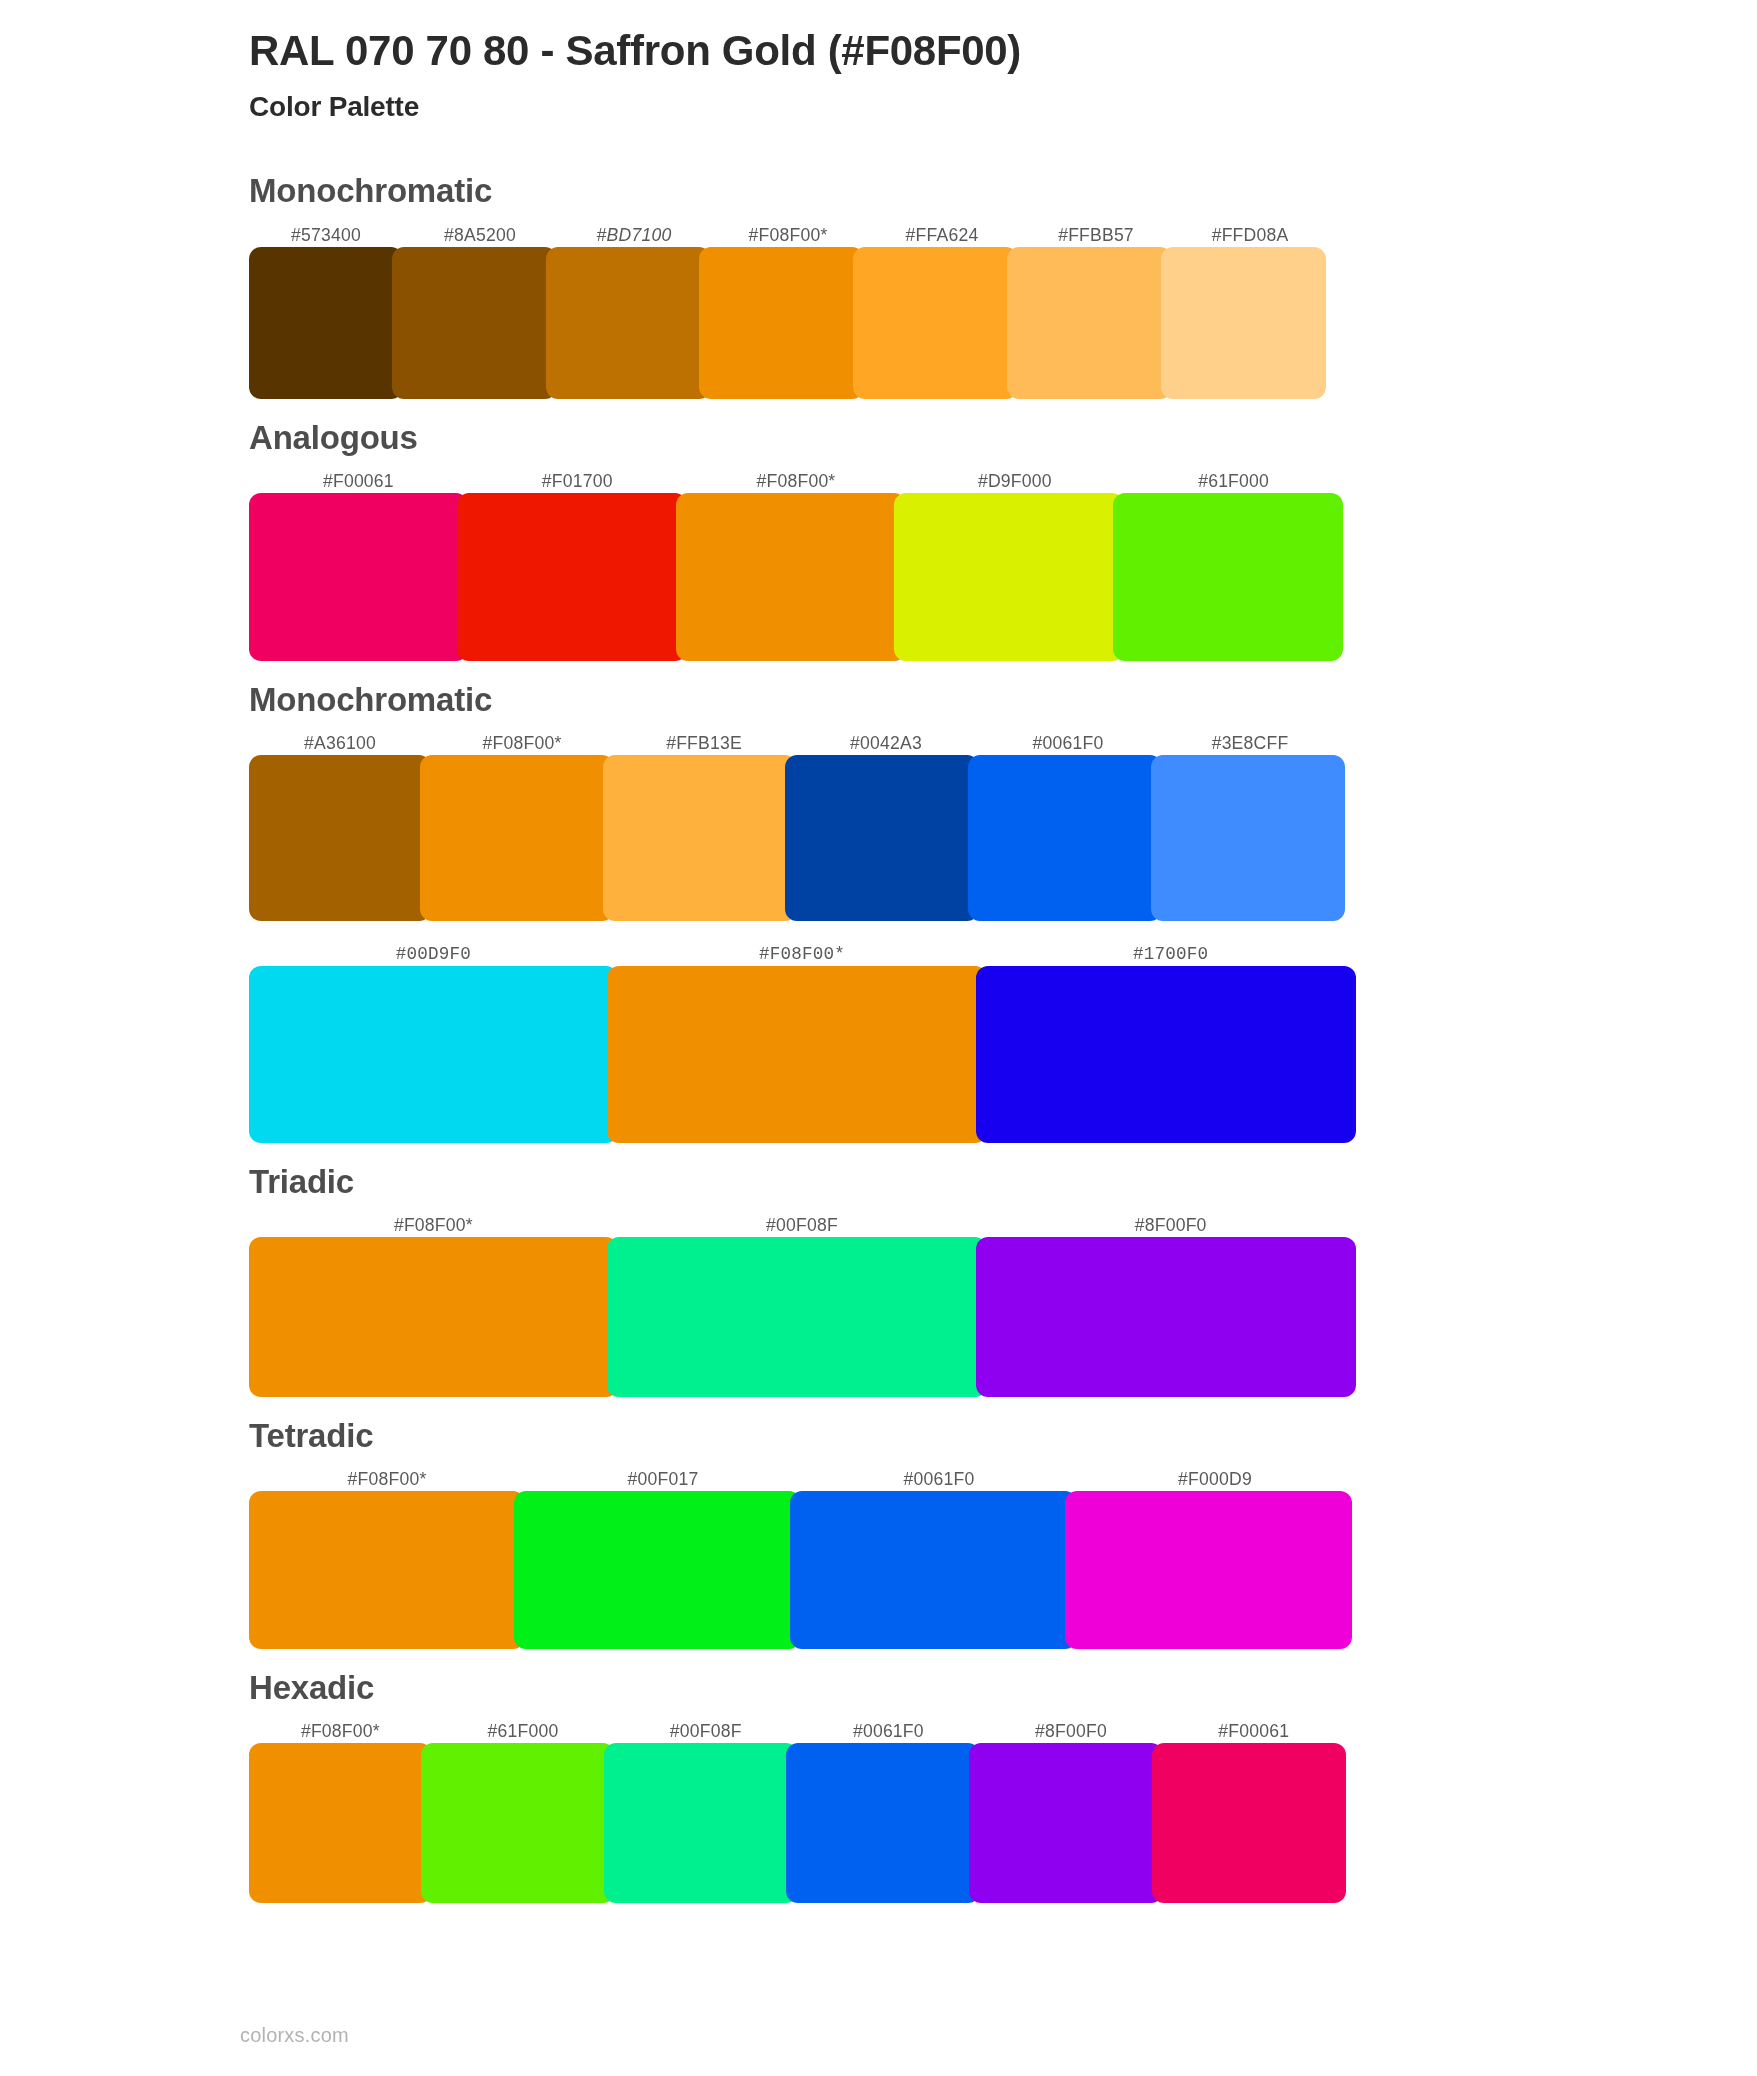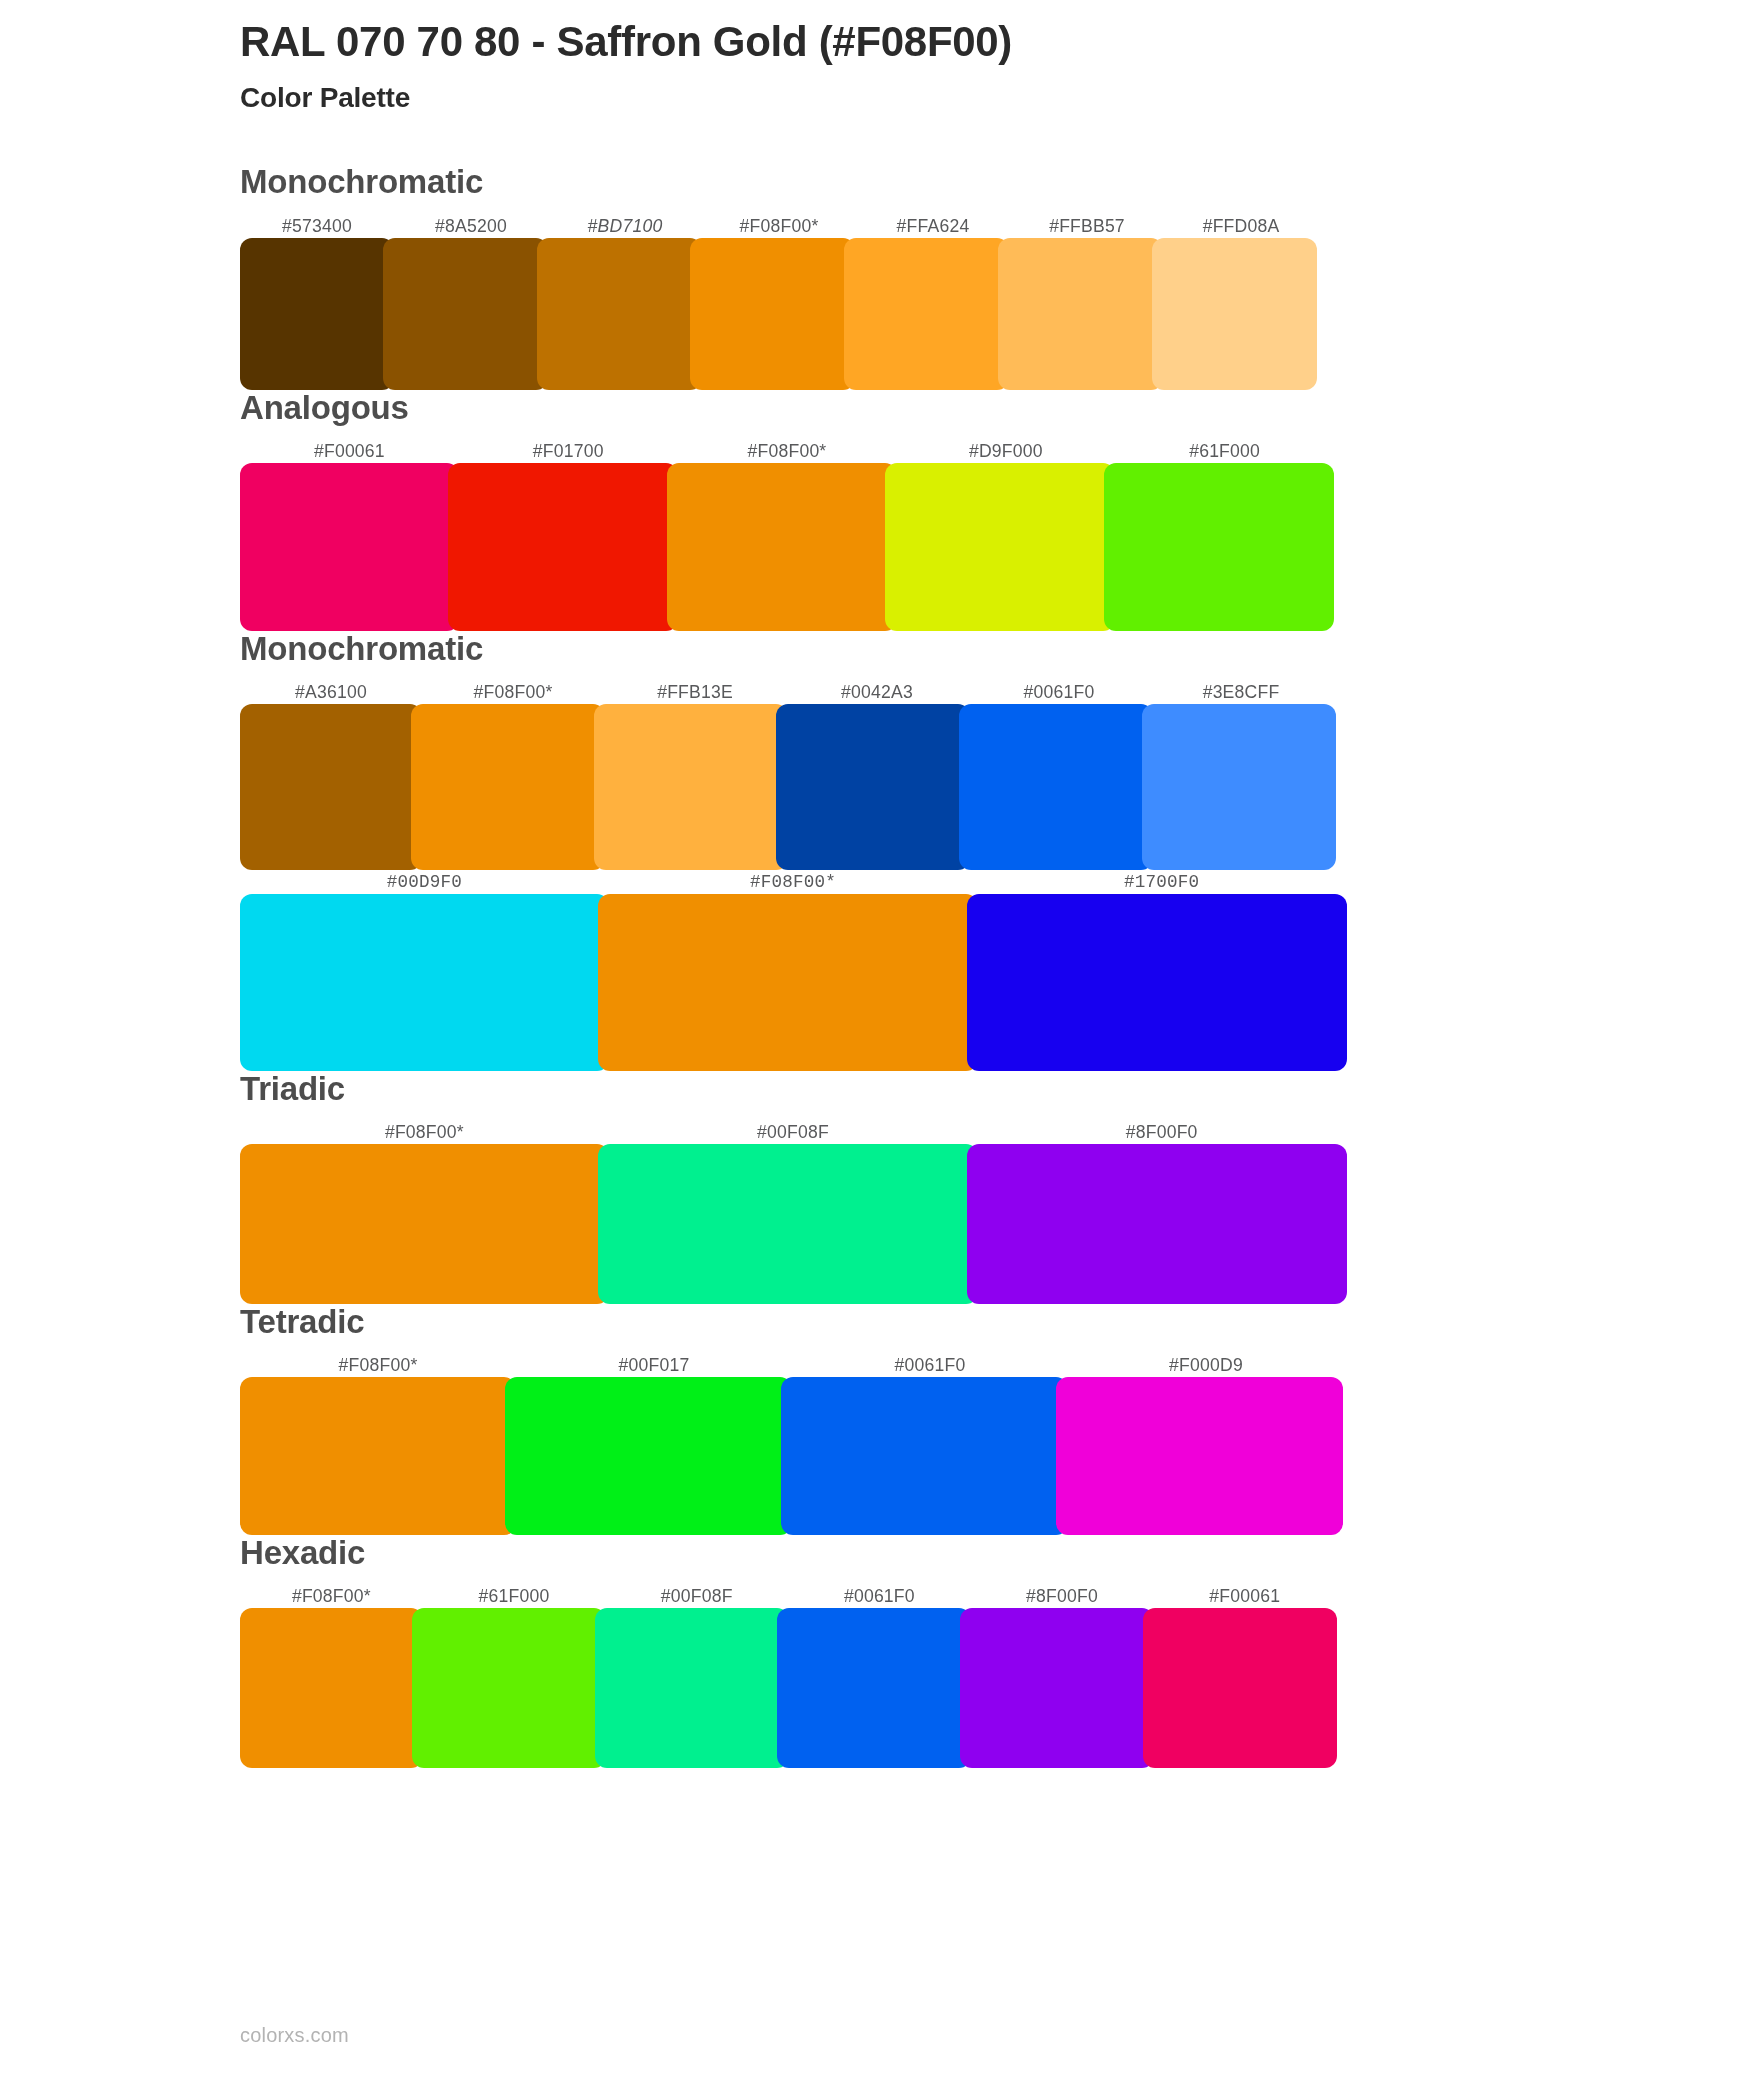--- a/index.html
+++ b/index.html
@@ -13,21 +13,21 @@
   body {
     font-family: "Liberation Sans", sans-serif;
     -webkit-font-smoothing: antialiased;
   }
 
   .page {
     width: 1757px;
     height: 2077px;
     position: relative;
     background: #ffffff;
-    padding: 0;
+    padding: 9px;
   }
 
   
   .header {
     padding: 17.6px 0 0 240px;
   }
 
   .page-title {
     font-size: 42px;
     font-weight: bold;
@@ -46,20 +46,21 @@
     margin-top: 17.6px;
   }
 
   
   .sections {
     margin-top: 50px;
   }
 
   .palette-section {
     padding-left: 240px;
+    margin-bottom: 21px;
   }
 
   .section-heading {
     font-size: 33px;
     font-weight: bold;
     color: #4d4d4d;
     letter-spacing: -0.2px;
     line-height: 1.1;
     margin-bottom: 12.8px;
   }

